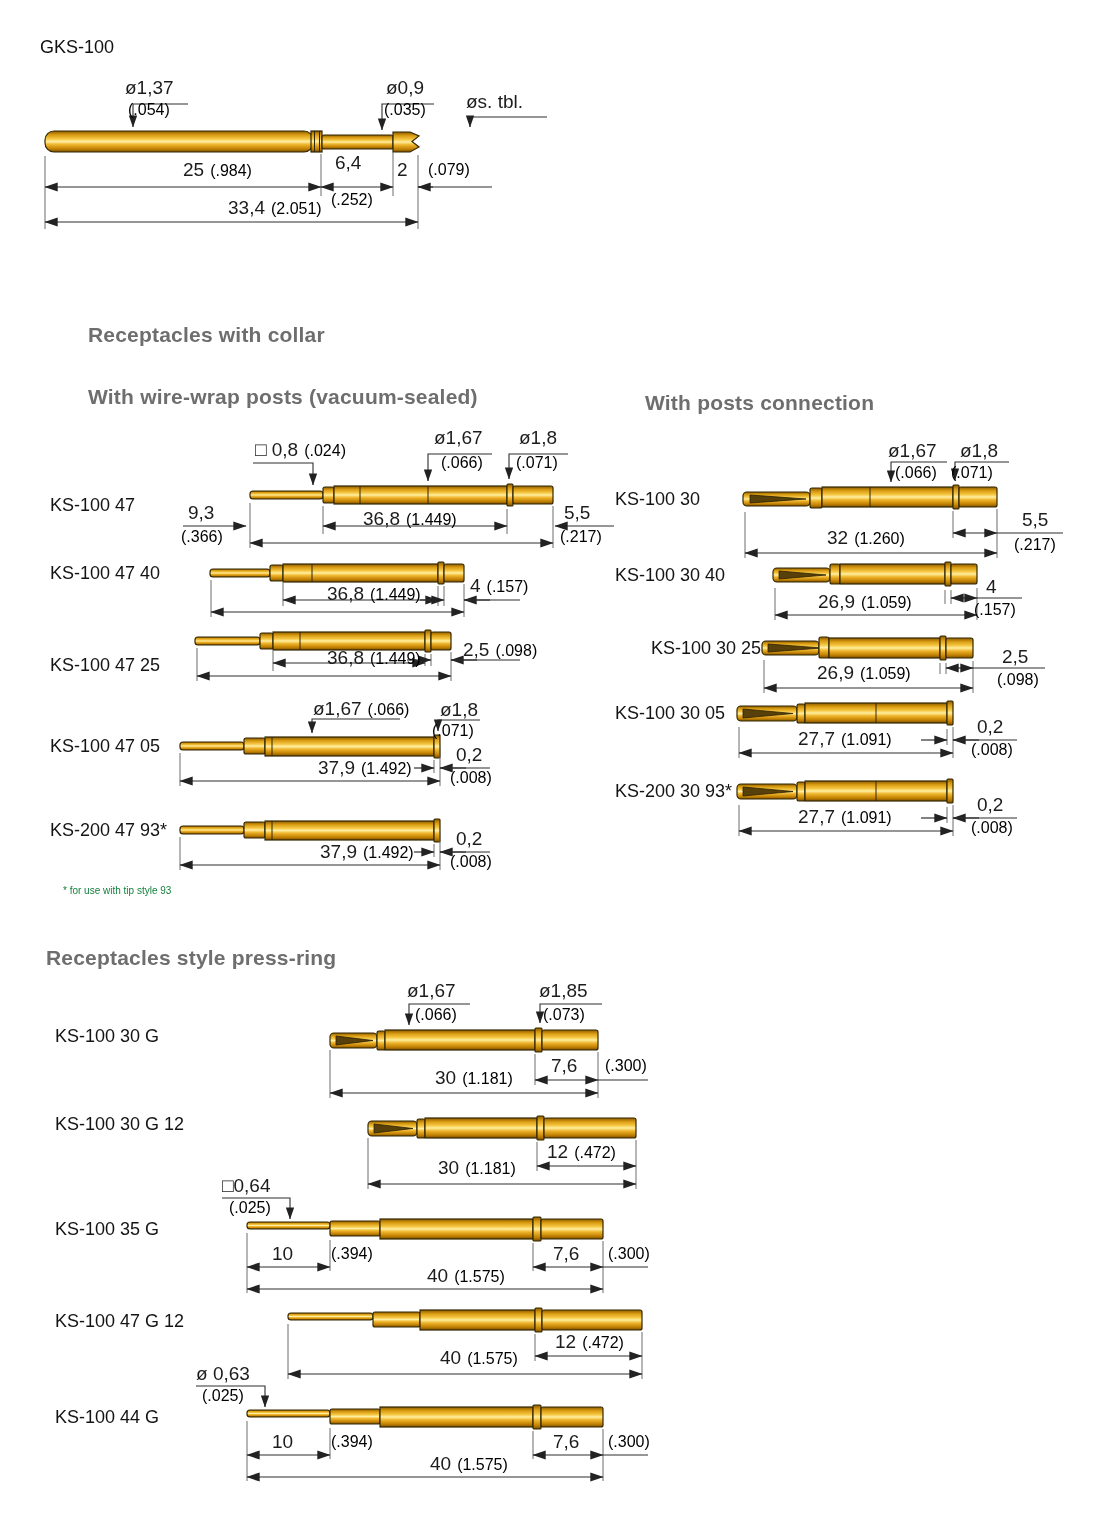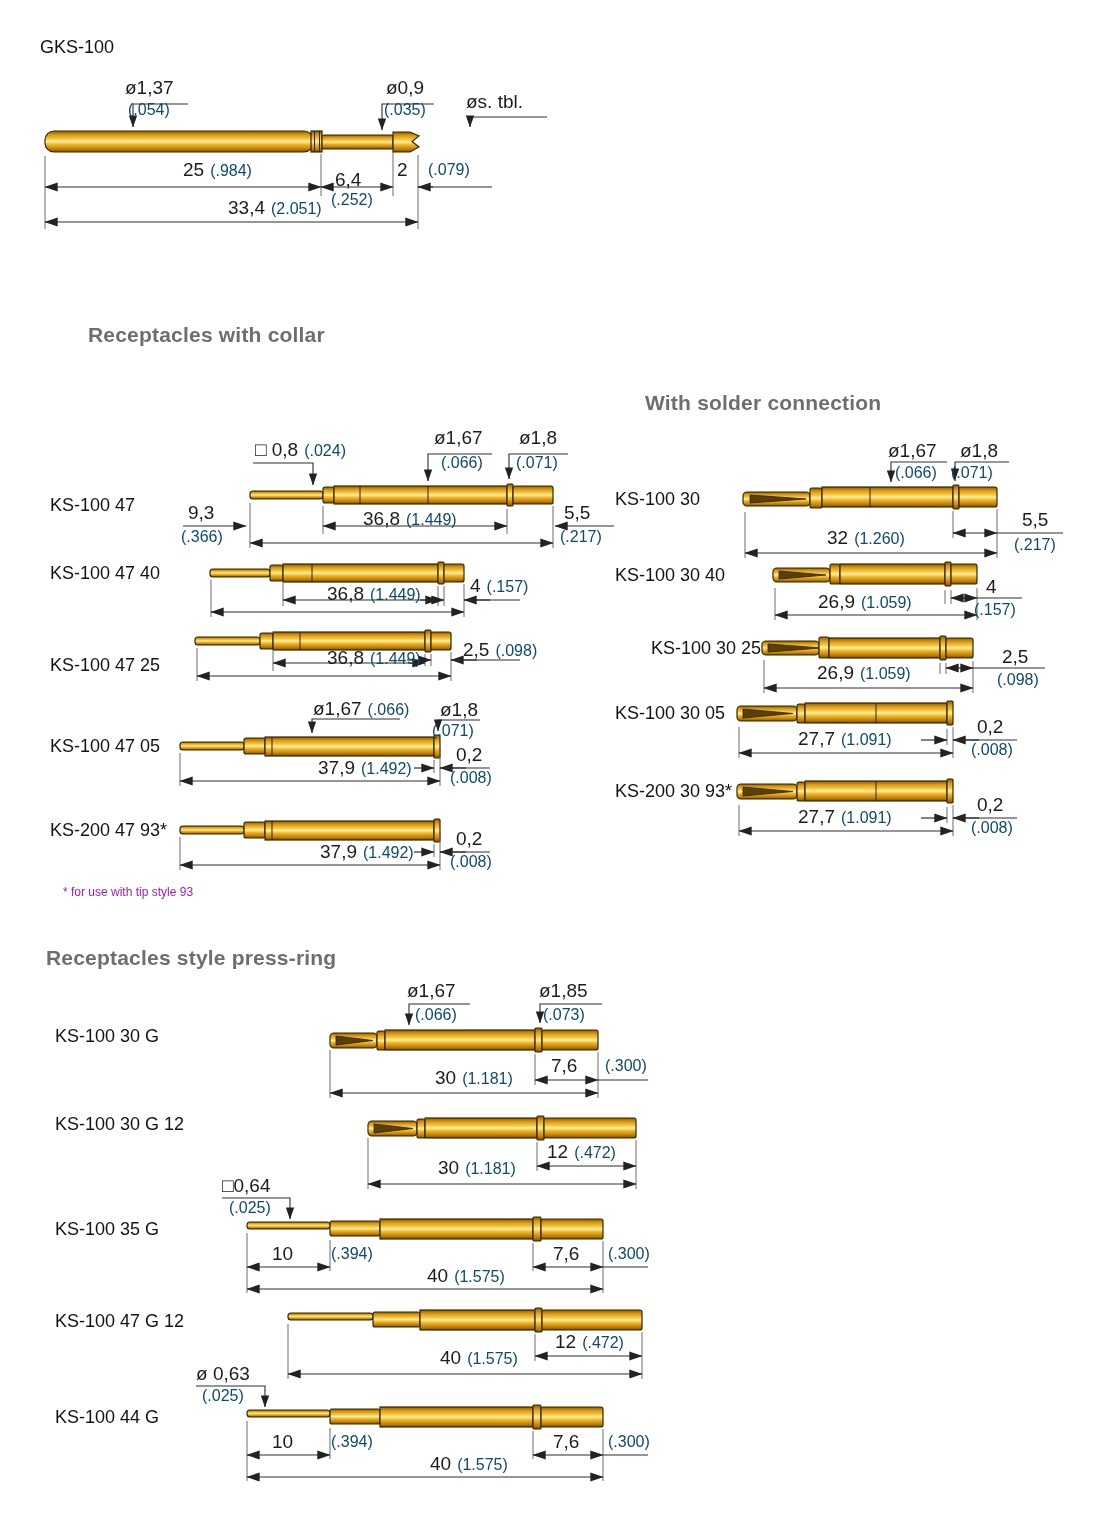--- a/index.html
+++ b/index.html
@@ -4,22 +4,22 @@
 <style>
   html,body{margin:0;padding:0;background:#fff;}
   #page{position:relative;width:1109px;height:1532px;background:#ffffff;overflow:hidden;
         font-family:"Liberation Sans", sans-serif;color:#1f1f1f;}
   #gfx{position:absolute;left:0;top:0;}
   .t{position:absolute;white-space:nowrap;line-height:1.05;}
   .ttl{font-size:18px;color:#111;}
   .hdr{font-size:21px;font-weight:bold;color:#6e6e6e;letter-spacing:.2px;}
   .rl{font-size:18px;color:#141414;}
   .mm{font-size:19px;color:#1c1c1c;}
-  .in{font-size:16px;color:#0c4a6e;}
-  .fn{font-size:12px;color:#a21caf;}
+  .in{font-size:16px;color:#000000;}
+  .fn{font-size:10px;color:#15803d;}
   .pair{display:flex;align-items:baseline;gap:6px;}
   svg .sg{fill:url(#gold);stroke:#332702;stroke-width:1.2;}
   svg .sgl{stroke:#332702;stroke-width:1;}
   svg .slot{fill:#57400a;stroke:#2c2102;stroke-width:.8;}
   svg .dl{stroke:#2e2e2e;stroke-width:1.2;}
   svg .wl{stroke:#6c6c6c;stroke-width:1;}
   svg .ld{stroke:#2e2e2e;stroke-width:1.1;fill:none;}
 </style>
 </head>
 <body>
@@ -319,31 +319,32 @@
 
 <span class="t mm" style="left:125px;top:78px">ø1,37</span>
 <span class="t in" style="left:128px;top:102px">(.054)</span>
 <span class="t mm" style="left:386px;top:78px">ø0,9</span>
 <span class="t in" style="left:384px;top:102px">(.035)</span>
 <span class="t mm" style="left:466px;top:92px">øs. tbl.</span>
 <span class="t pair" style="left:183px;top:160px">
       <span class="mm">25</span>
       <span class="in">(.984)</span>
     </span>
-<span class="t mm" style="left:335px;top:170px">6,4</span>
+<span class="t mm" style="left:335px;top:153px">6,4</span>
 <span class="t in" style="left:331px;top:192px">(.252)</span>
 <span class="t mm" style="left:397px;top:160px">2</span>
 <span class="t in" style="left:428px;top:162px">(.079)</span>
 <span class="t pair" style="left:228px;top:198px">
       <span class="mm">33,4</span>
       <span class="in">(2.051)</span>
     </span>
 
 <span class="t hdr" style="left:88px;top:324px">Receptacles with collar</span>
-<span class="t hdr" style="left:645px;top:392px">With solder connection</span>
+<span class="t hdr" style="left:88px;top:386px">With wire-wrap posts (vacuum-sealed)</span>
+<span class="t hdr" style="left:645px;top:392px">With posts connection</span>
 <span class="t hdr" style="left:46px;top:947px">Receptacles style press-ring</span>
 <span class="t fn" style="left:63px;top:886px">* for use with tip style 93</span>
 
 <span class="t rl" style="left:50px;top:496px">KS-100 47</span>
 <span class="t pair" style="left:255px;top:440px">
       <span class="mm">□ 0,8</span>
       <span class="in">(.024)</span>
     </span>
 <span class="t mm" style="left:434px;top:428px">ø1,67</span>
 <span class="t in" style="left:441px;top:455px">(.066)</span>

